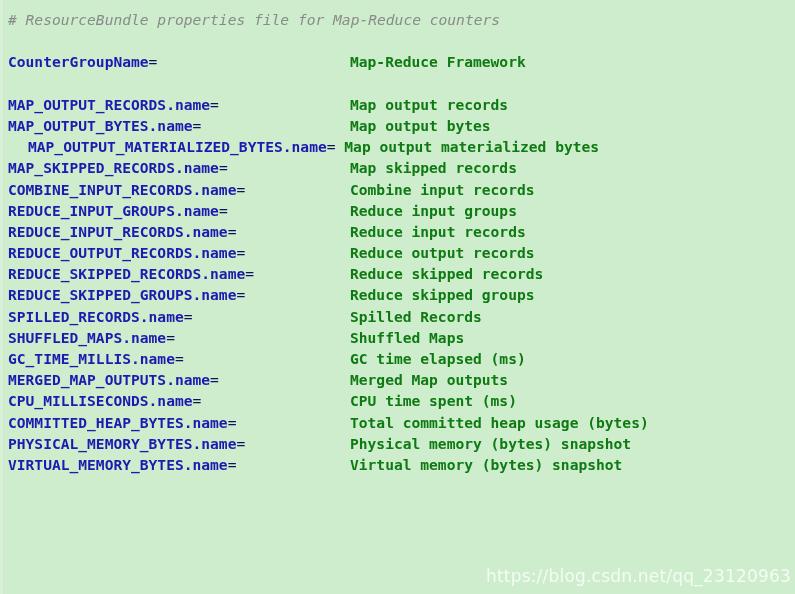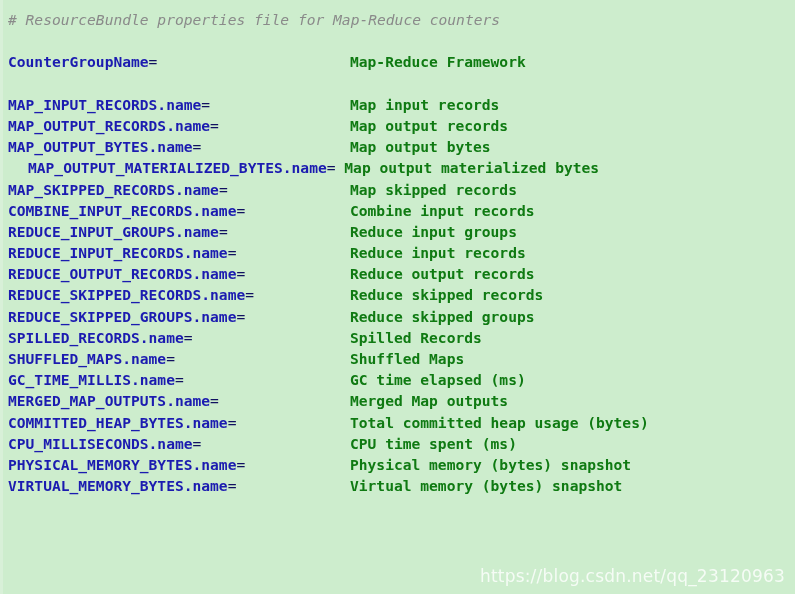--- a/index.html
+++ b/index.html
@@ -68,21 +68,21 @@
     display: inline-block;
     min-width: 342px;
     vertical-align: top;
   }
   .keycol.wide {
     min-width: 0;
     margin-left: 20px;
   }
   .watermark {
     position: absolute;
-    right: 10px;
+    right: 4px;
     bottom: 8px;
     color: rgba(255,255,255,0.80);
     font-family: "DejaVu Sans", "Liberation Sans", sans-serif;
     font-size: 17px;
     letter-spacing: 0.2px;
     pointer-events: none;
     white-space: nowrap;
   }
 </style>
 </head>
@@ -92,36 +92,35 @@
 
   <div class="left-edge"></div>
 
   <div class="line comment"># ResourceBundle properties file for Map-Reduce counters</div>
 
   <div class="blank"></div>
 
   <div id="prop-lines">
       <div class="row"><span class="keycol"><span class="key">CounterGroupName</span><span class="eq">=</span></span><span class="val">Map-Reduce Framework</span></div>
       <div class="blank"></div>
-      <div class="row"><span class="keycol"><span class="key">MAP_INPUT_RECORDS.name</span><span class="eq">=</span></span><span class="val">Map input records</span></div>
       <div class="row"><span class="keycol"><span class="key">MAP_OUTPUT_RECORDS.name</span><span class="eq">=</span></span><span class="val">Map output records</span></div>
       <div class="row"><span class="keycol"><span class="key">MAP_OUTPUT_BYTES.name</span><span class="eq">=</span></span><span class="val">Map output bytes</span></div>
       <div class="row"><span class="keycol wide"><span class="key">MAP_OUTPUT_MATERIALIZED_BYTES.name</span><span class="eq">=</span></span><span class="val"> Map output materialized bytes</span></div>
       <div class="row"><span class="keycol"><span class="key">MAP_SKIPPED_RECORDS.name</span><span class="eq">=</span></span><span class="val">Map skipped records</span></div>
       <div class="row"><span class="keycol"><span class="key">COMBINE_INPUT_RECORDS.name</span><span class="eq">=</span></span><span class="val">Combine input records</span></div>
       <div class="row"><span class="keycol"><span class="key">REDUCE_INPUT_GROUPS.name</span><span class="eq">=</span></span><span class="val">Reduce input groups</span></div>
       <div class="row"><span class="keycol"><span class="key">REDUCE_INPUT_RECORDS.name</span><span class="eq">=</span></span><span class="val">Reduce input records</span></div>
       <div class="row"><span class="keycol"><span class="key">REDUCE_OUTPUT_RECORDS.name</span><span class="eq">=</span></span><span class="val">Reduce output records</span></div>
       <div class="row"><span class="keycol"><span class="key">REDUCE_SKIPPED_RECORDS.name</span><span class="eq">=</span></span><span class="val">Reduce skipped records</span></div>
       <div class="row"><span class="keycol"><span class="key">REDUCE_SKIPPED_GROUPS.name</span><span class="eq">=</span></span><span class="val">Reduce skipped groups</span></div>
       <div class="row"><span class="keycol"><span class="key">SPILLED_RECORDS.name</span><span class="eq">=</span></span><span class="val">Spilled Records</span></div>
       <div class="row"><span class="keycol"><span class="key">SHUFFLED_MAPS.name</span><span class="eq">=</span></span><span class="val">Shuffled Maps</span></div>
       <div class="row"><span class="keycol"><span class="key">GC_TIME_MILLIS.name</span><span class="eq">=</span></span><span class="val">GC time elapsed (ms)</span></div>
       <div class="row"><span class="keycol"><span class="key">MERGED_MAP_OUTPUTS.name</span><span class="eq">=</span></span><span class="val">Merged Map outputs</span></div>
+      <div class="row"><span class="keycol"><span class="key">CPU_MILLISECONDS.name</span><span class="eq">=</span></span><span class="val">CPU time spent (ms)</span></div>
       <div class="row"><span class="keycol"><span class="key">COMMITTED_HEAP_BYTES.name</span><span class="eq">=</span></span><span class="val">Total committed heap usage (bytes)</span></div>
-      <div class="row"><span class="keycol"><span class="key">CPU_MILLISECONDS.name</span><span class="eq">=</span></span><span class="val">CPU time spent (ms)</span></div>
       <div class="row"><span class="keycol"><span class="key">PHYSICAL_MEMORY_BYTES.name</span><span class="eq">=</span></span><span class="val">Physical memory (bytes) snapshot</span></div>
       <div class="row"><span class="keycol"><span class="key">VIRTUAL_MEMORY_BYTES.name</span><span class="eq">=</span></span><span class="val">Virtual memory (bytes) snapshot</span></div>
     </div>
 
   <div class="watermark">https://blog.csdn.net/qq_23120963</div>
 
 </div>
 
 </body></html>

